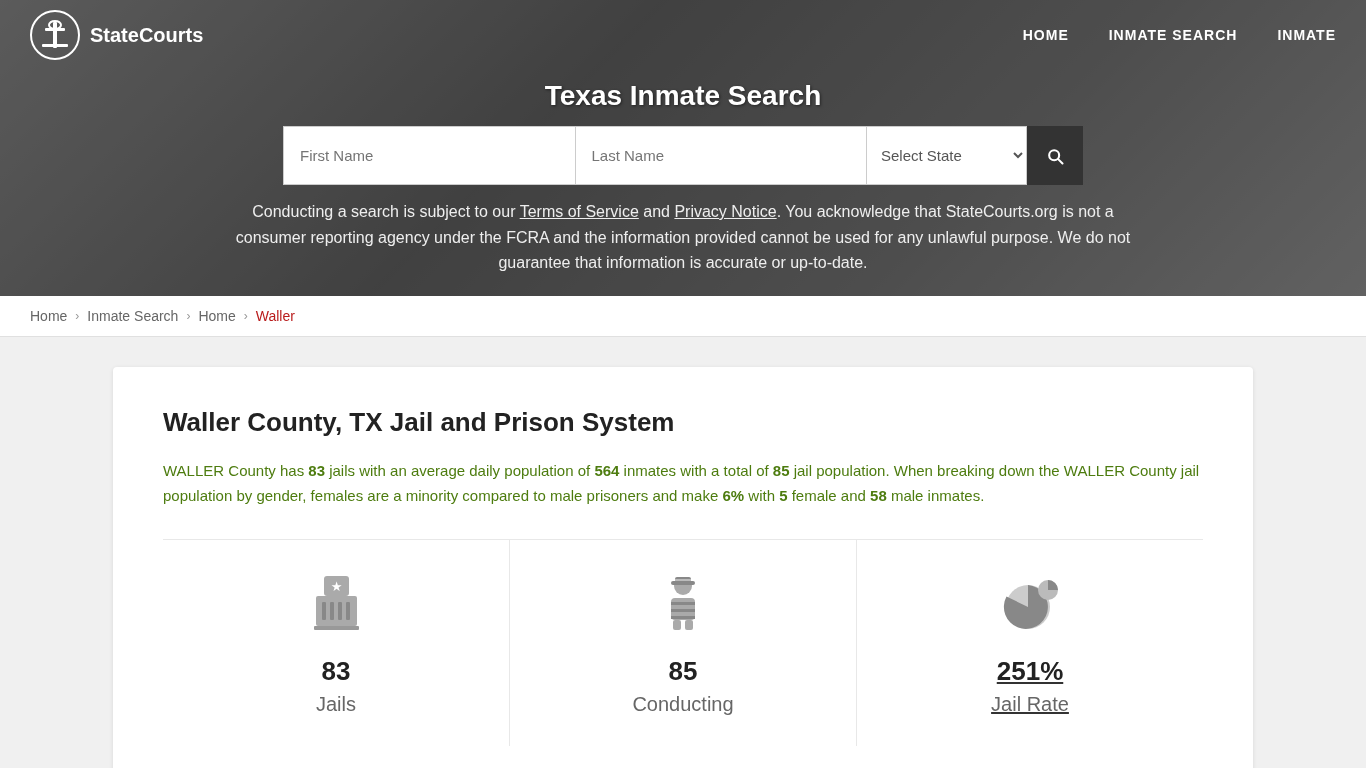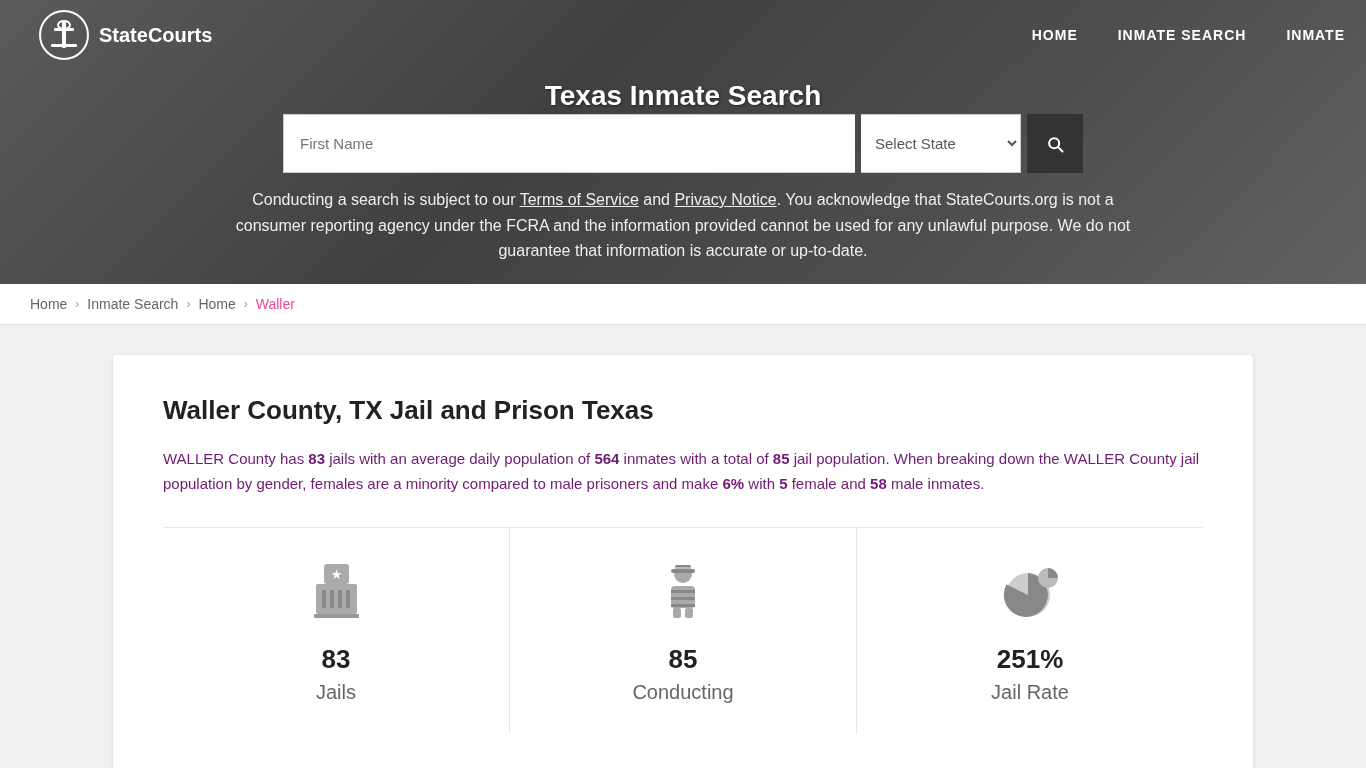--- a/index.html
+++ b/index.html
@@ -26,23 +26,22 @@
     .header-content {
       position: relative;
       z-index: 2;
     }
 
     
     .nav {
       display: flex;
       align-items: center;
       justify-content: space-between;
-      padding: 0 21px;
+      padding: 0 30px;
       height: 70px;
-      margin-left: 18px;
     }
     .logo-area {
       display: flex;
       align-items: center;
       gap: 10px;
       color: #fff;
       text-decoration: none;
     }
     .logo-icon {
       width: 50px;
@@ -74,27 +73,27 @@
 
     
     .search-area {
       text-align: center;
       padding: 10px 20px 20px;
     }
     .page-title {
       color: #fff;
       font-size: 28px;
       font-weight: bold;
-      margin-bottom: 2px;
+      margin-bottom: 14px;
       text-shadow: 1px 1px 3px rgba(0,0,0,0.5);
     }
     .search-bar {
       display: flex;
       justify-content: center;
-      gap: 6px;
+      gap: 0;
       max-width: 800px;
       margin: 0 auto 14px;
     }
     .search-input {
       flex: 1;
       padding: 12px 16px;
       border: 1px solid #ccc;
       font-size: 15px;
       outline: none;
       background: #fff;
@@ -149,21 +148,21 @@
     }
     .breadcrumb a {
       color: #666;
       text-decoration: none;
     }
     .breadcrumb-chevron {
       color: #999;
       font-size: 12px;
     }
     .breadcrumb-current {
-      color: #ec4899;
+      color: #b91c1c;
       font-weight: normal;
     }
 
     
     .main-content {
       max-width: 1180px;
       margin: 30px auto;
       padding: 0 20px;
     }
     .content-card {
@@ -173,40 +172,40 @@
       box-shadow: 0 1px 4px rgba(0,0,0,0.1);
     }
     .county-title {
       font-size: 26px;
       font-weight: bold;
       color: #222;
       margin-bottom: 20px;
     }
     .county-description {
       font-size: 15px;
-      color: #701a75;
+      color: #4d7c0f;
       line-height: 1.7;
       margin-bottom: 30px;
     }
     .county-description strong { font-weight: bold; }
 
     
     .stats-row {
       display: flex;
       border-top: 1px solid #e8e8e8;
     }
     .stat-box {
       flex: 1;
       display: flex;
       flex-direction: column;
       align-items: center;
       padding: 30px 20px;
       border-right: 1px solid #e8e8e8;
     }
-    .stat-box:last-child { border-right: none; }
+    .stat-box:last-child { border-right: none; text-decoration: underline; }
 
     
     .stat-icon {
       width: 70px;
       height: 70px;
       margin-bottom: 16px;
       display: flex;
       align-items: center;
       justify-content: center;
     }
@@ -246,20 +245,21 @@
         <a class="nav-link" href="#">HOME</a>
         <a class="nav-link" href="#">INMATE SEARCH</a>
         <a class="nav-link" href="#">INMATE</a>
       </div>
     </nav>
 
     <div class="search-area">
       <h1 class="page-title">Texas Inmate Search</h1>
       <div class="search-bar">
         <input class="search-input" type="text" placeholder="First Name" style="">
+        <input class="search-input" type="text" placeholder="Last Name" style="">
         <select class="search-select">
           <option>Select State</option>
           <option>Alabama</option>
           <option>Alaska</option>
           <option>Arizona</option>
           <option>Arkansas</option>
           <option>California</option>
           <option>Colorado</option>
           <option>Florida</option>
           <option>Georgia</option>
@@ -285,21 +285,21 @@
   <a href="#">Inmate Search</a>
   <span class="breadcrumb-chevron">›</span>
   <a href="#">Home</a>
   <span class="breadcrumb-chevron">›</span>
   <span class="breadcrumb-current">Waller</span>
 </div>
 
 <main class="main-content">
   <div class="content-card">
 
-    <h2 class="county-title">Waller County, TX Jail and Prison Texas</h2>
+    <h2 class="county-title">Waller County, TX Jail and Prison System</h2>
 
     <p class="county-description">
       <span>WALLER County has </span><strong>83</strong><span> jails with an average daily population of </span><strong>564</strong><span> inmates with a total of </span><strong>85</strong><span> jail population. When breaking down the WALLER County jail population by gender, females are a minority compared to male prisoners and make </span><strong>6%</strong><span> with </span><strong>5</strong><span> female and </span><strong>58</strong><span> male inmates.</span>
     </p>
 
     <div class="stats-row">
 
       <div class="stat-box">
         <div class="stat-icon">
           <svg width="65" height="65" viewBox="0 0 65 65" fill="none">

